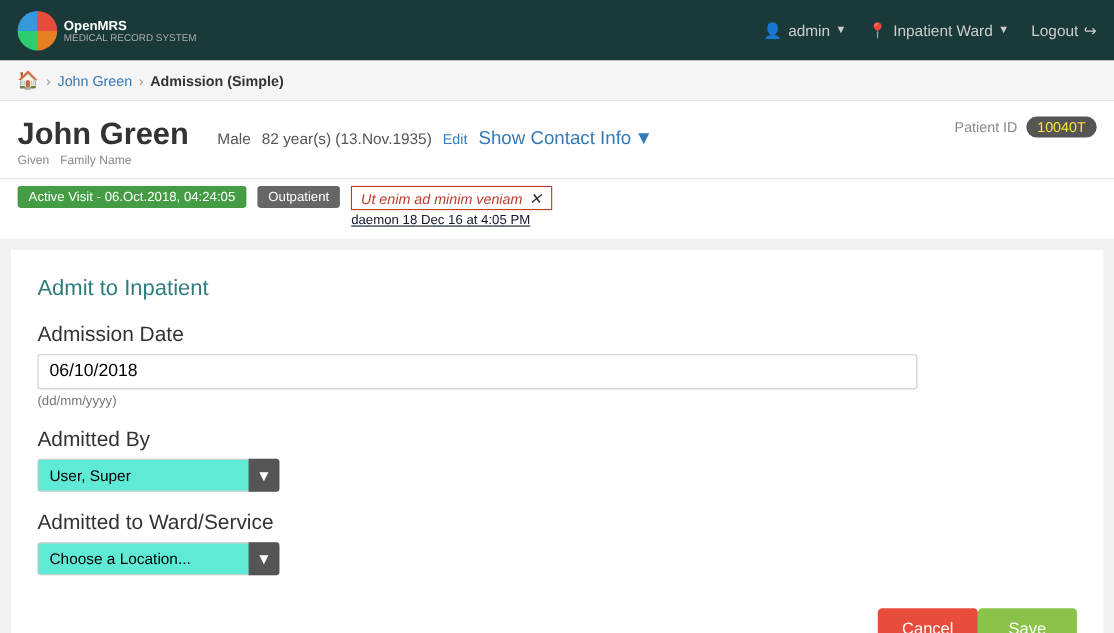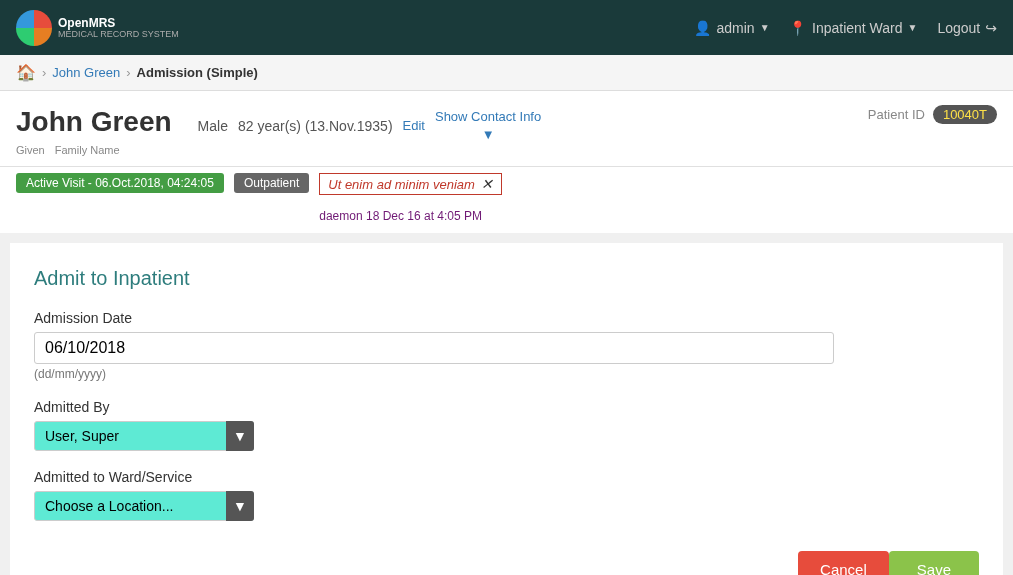--- a/index.html
+++ b/index.html
@@ -53,21 +53,21 @@
     .patient-name-row {
       display: flex;
       align-items: flex-start;
       justify-content: space-between;
     }
     .patient-name { font-size: 28px; font-weight: bold; color: #333; margin-right: 14px; }
     .patient-name-labels { display: flex; gap: 10px; margin-top: 2px; }
     .name-label { font-size: 11px; color: #888; }
     .patient-demographics { display: flex; align-items: center; gap: 10px; margin-top: 4px; font-size: 14px; color: #555; }
     .edit-link { color: #337ab7; text-decoration: none; font-size: 13px; }
-    .show-contact { color: #337ab7; text-decoration: none; font-size: 13px; display: flex; align-items: center; gap: 3px; flex-direction: column; }
+    .show-contact { color: #337ab7; text-decoration: none; font-size: 17px; display: flex; align-items: center; gap: 3px; }
     .patient-id-section { display: flex; align-items: center; gap: 8px; color: #888; font-size: 13px; }
     .patient-id-badge {
       background: #555;
       color: #fde047;
       padding: 2px 10px;
       border-radius: 12px;
       font-size: 13px;
     }
 
     
@@ -101,32 +101,32 @@
       border: 1px solid #c0392b;
       color: #c0392b;
       padding: 2px 8px;
       font-style: italic;
       font-size: 13px;
       display: flex;
       align-items: center;
       gap: 6px;
     }
     .note-close { color: #333; cursor: pointer; font-size: 14px; }
-    .note-attribution { font-size: 12px; color: #701a75; margin-top: 14px; }
+    .note-attribution { font-size: 12px; color: #0f172a; margin-top: 2px; text-decoration: underline; }
 
     
     .main-content {
       background: white;
       margin: 10px;
       padding: 24px;
       min-height: 300px;
     }
     .section-title { font-size: 20px; color: #2e7d7d; font-weight: normal; margin-bottom: 20px; }
     .form-group { margin-bottom: 18px; }
-    .form-label { font-size: 14px; color: #333; margin-bottom: 6px; display: block; }
+    .form-label { font-size: 19px; color: #333; margin-bottom: 6px; display: block; }
     .form-hint { font-size: 12px; color: #777; margin-top: 3px; }
     .form-input {
       width: 100%;
       max-width: 800px;
       padding: 6px 10px;
       border: 1px solid #ccc;
       border-radius: 3px;
       font-size: 16px;
     }
     .form-select-wrapper {

